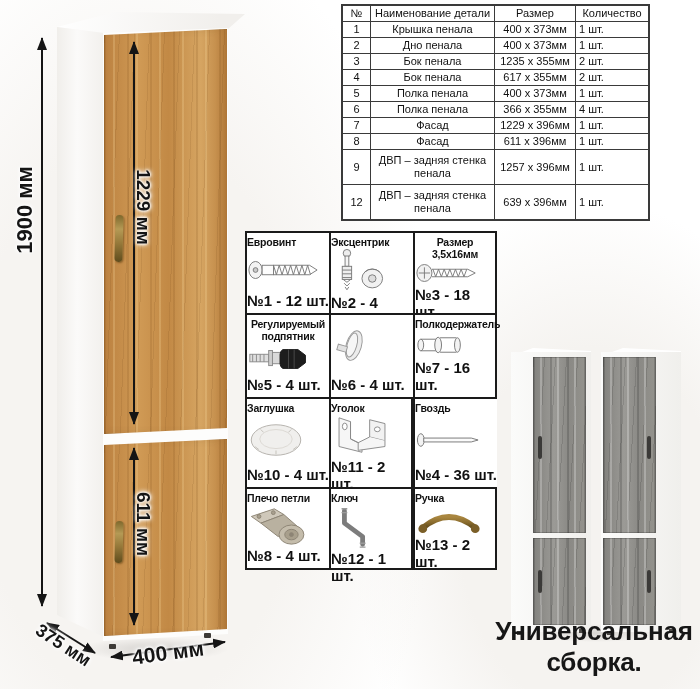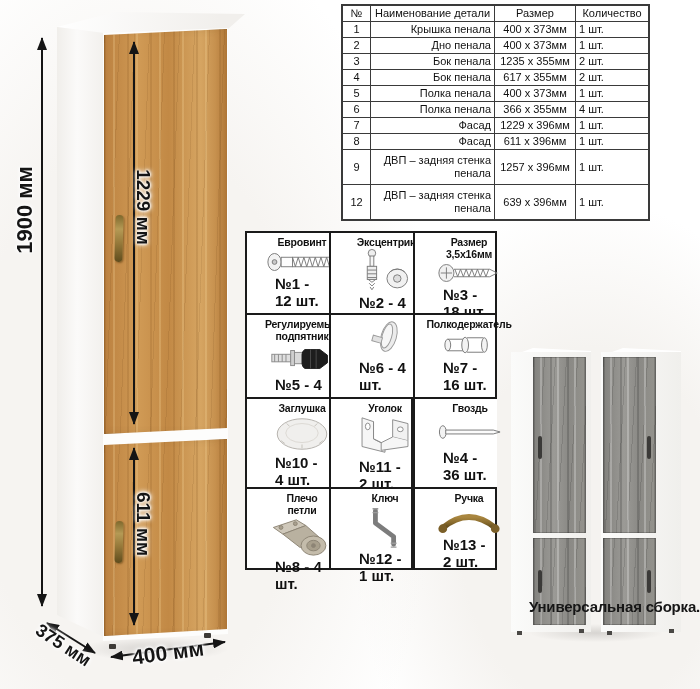--- a/index.html
+++ b/index.html
@@ -51,29 +51,29 @@
   .dim-400{left:118px;top:641px;width:100px;font-size:21px;transform:rotate(-7.5deg);}
 
   
   .parts{left:341px;top:4px;}
   table.tbl{border-collapse:collapse;border:2px solid #3a3a3a;font-size:11px;line-height:1.15;}
   .tbl th,.tbl td{border:1px solid #3a3a3a;padding:0 3px;background:#fff;}
   .tbl th{font-weight:normal;height:15px;text-align:center;}
   .tbl td{height:15px;}
   .tbl tr.tall td{height:34px;}
   .col-num{width:21px;text-align:center;}
-  .col-name{width:117px;text-align:right;}
+  .col-name{width:117px;text-align:center;}
   .col-size{width:74px;text-align:center;}
   .col-qty{width:66px;}
 
   
   .hw{left:245px;top:231px;display:grid;grid-template-columns:84px 84px 84px;
     grid-template-rows:82px 84px 90px 83px 82px;}
   .hw-cell{border-left:2px solid #1a1a1a;border-top:2px solid #1a1a1a;background:#fff;
-    display:flex;flex-direction:column;align-items:center;box-sizing:border-box;padding-left:28px;}
+    display:flex;flex-direction:column;align-items:flex-start;box-sizing:border-box;}
   .hw-cell.br{border-right:2px solid #1a1a1a;}
   .hw-cell.bb{border-bottom:2px solid #1a1a1a;}
   .hw-title{font-weight:bold;font-size:10.5px;line-height:1.15;text-align:center;padding-top:3px;letter-spacing:-0.2px;}
   .hw-icon{flex:1;display:flex;align-items:center;justify-content:center;}
   .hw-qty{font-weight:bold;font-size:15px;padding-bottom:4px;}
 
   
   .gcab{width:92px;height:290px;}
   .gcab .body{position:absolute;left:6px;top:4px;width:80px;height:280px;background:linear-gradient(90deg,#fbfbfa,#f0efec);}
   .gcab .gtop{position:absolute;left:6px;top:0px;width:80px;height:10px;
@@ -91,21 +91,21 @@
   .gcab-right .gdoor-low{left:8px;top:190px;width:53px;height:87px;}
   .ghandle{position:absolute;width:4px;height:23px;background:#3b3a38;border-radius:2px;}
   .gcab-left .gh-up{left:33px;top:88px;}
   .gcab-left .gh-low{left:33px;top:222px;}
   .gcab-right .gh-up{left:52px;top:88px;}
   .gcab-right .gh-low{left:52px;top:222px;}
   .gfoot{position:absolute;width:5px;height:4px;background:#4a4845;}
   .gf1{left:12px;top:283px;} .gf2{left:74px;top:281px;}
   .gcab-shadow{left:500px;top:620px;width:192px;height:26px;
     background:radial-gradient(50% 50% at 50% 50%, rgba(60,55,50,.16), rgba(60,55,50,0) 70%);}
-  .caption{left:488px;top:598px;width:212px;text-align:right;font-weight:bold;font-size:15px;letter-spacing:-0.2px;color:#161616;}
+  .caption{left:488px;top:616px;width:212px;text-align:center;font-weight:bold;font-size:26px;letter-spacing:-0.2px;color:#161616;}
 
   svg.icon{display:block;}
   .annot{left:0;top:0;width:700px;height:689px;pointer-events:none;}
 </style>
 </head>
 <body>
 
 <div class="scene">
 
   <div class="abs cab-shadow"></div>

